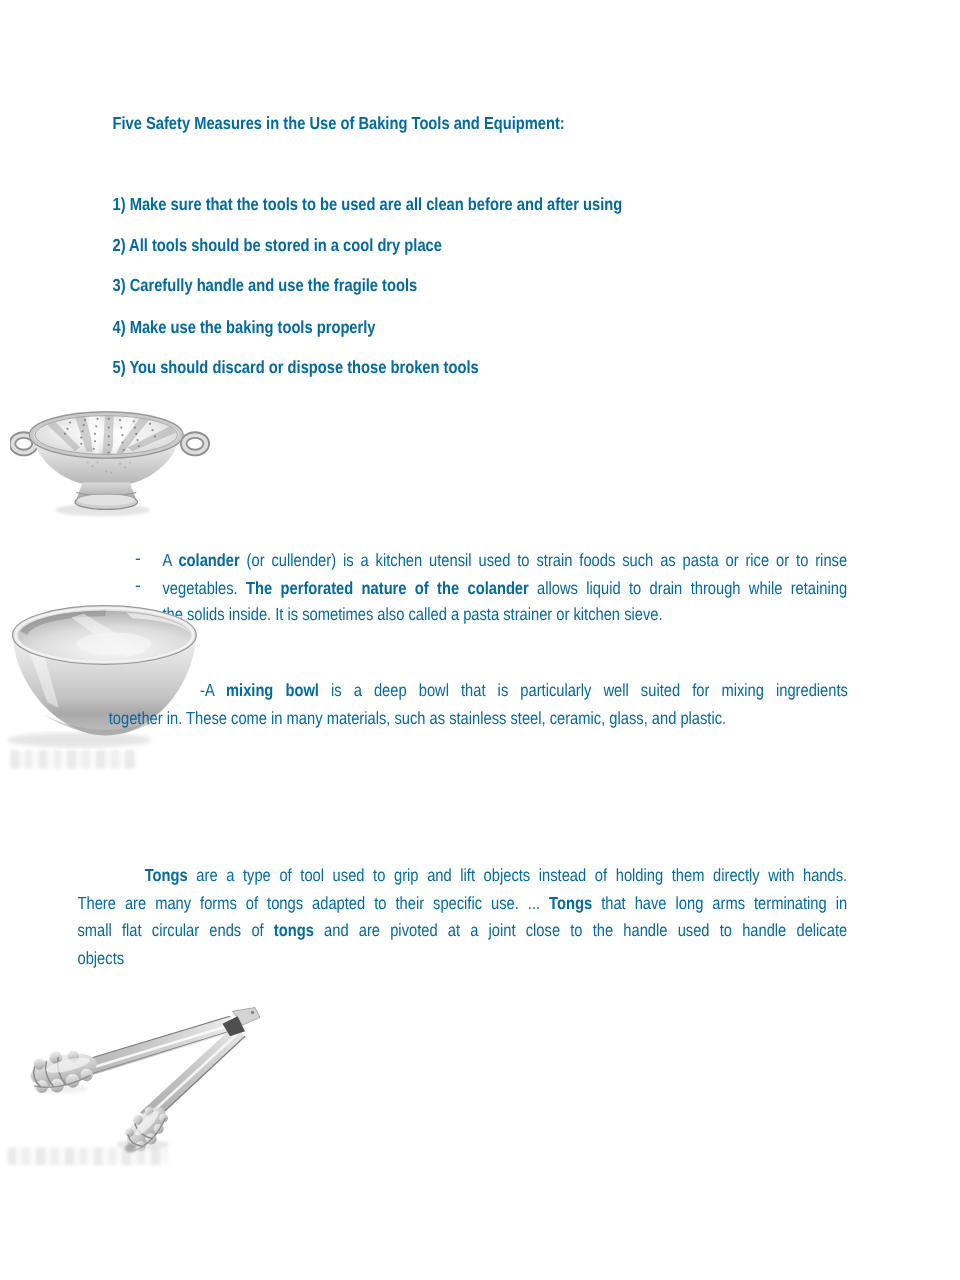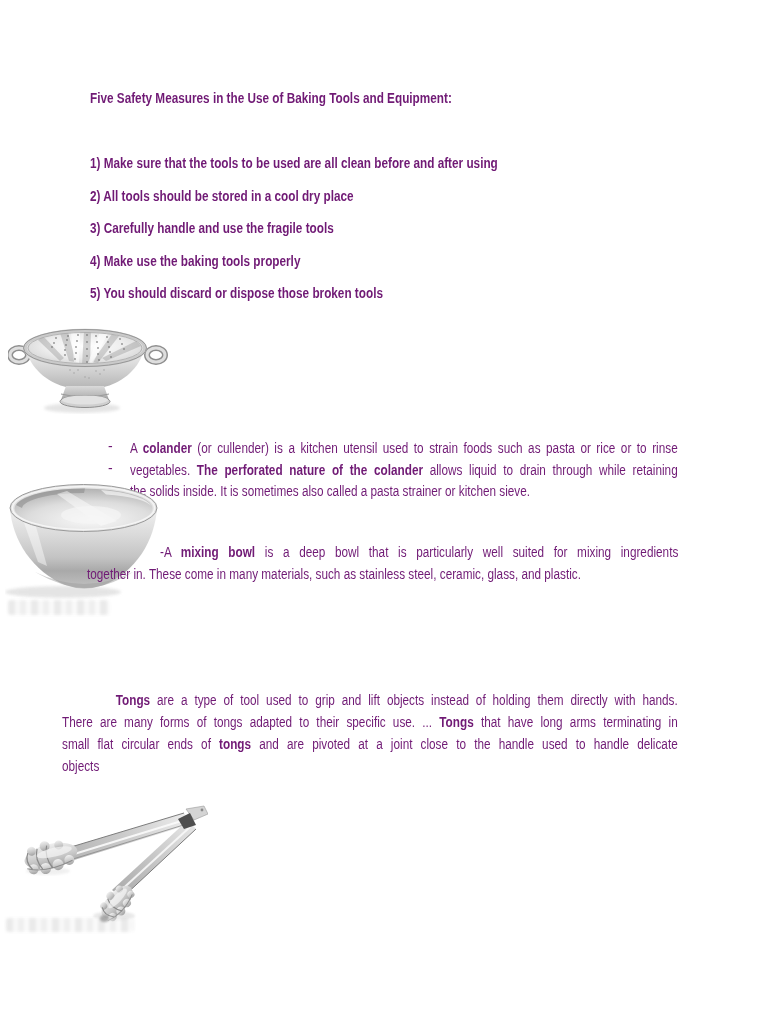--- a/index.html
+++ b/index.html
@@ -1,18 +1,18 @@
 <!DOCTYPE html>
 <html><head>
 <meta charset="utf-8">
 <style>
   html,body{margin:0;padding:0;background:#ffffff;}
   .page{
     position:relative;width:768px;height:1024px;background:#ffffff;overflow:hidden;
-    font-family:"Liberation Sans",sans-serif;color:#701a75;
+    font-family:"Liberation Sans",sans-serif;color:#0369a1;
   }
   
   .txt{
     position:absolute;font-size:14px;line-height:21px;white-space:nowrap;
     transform:scaleX(0.84);transform-origin:0 0;
   }
   .bold{font-weight:700;}
   
   .line{
     position:absolute;font-size:14px;line-height:21px;

